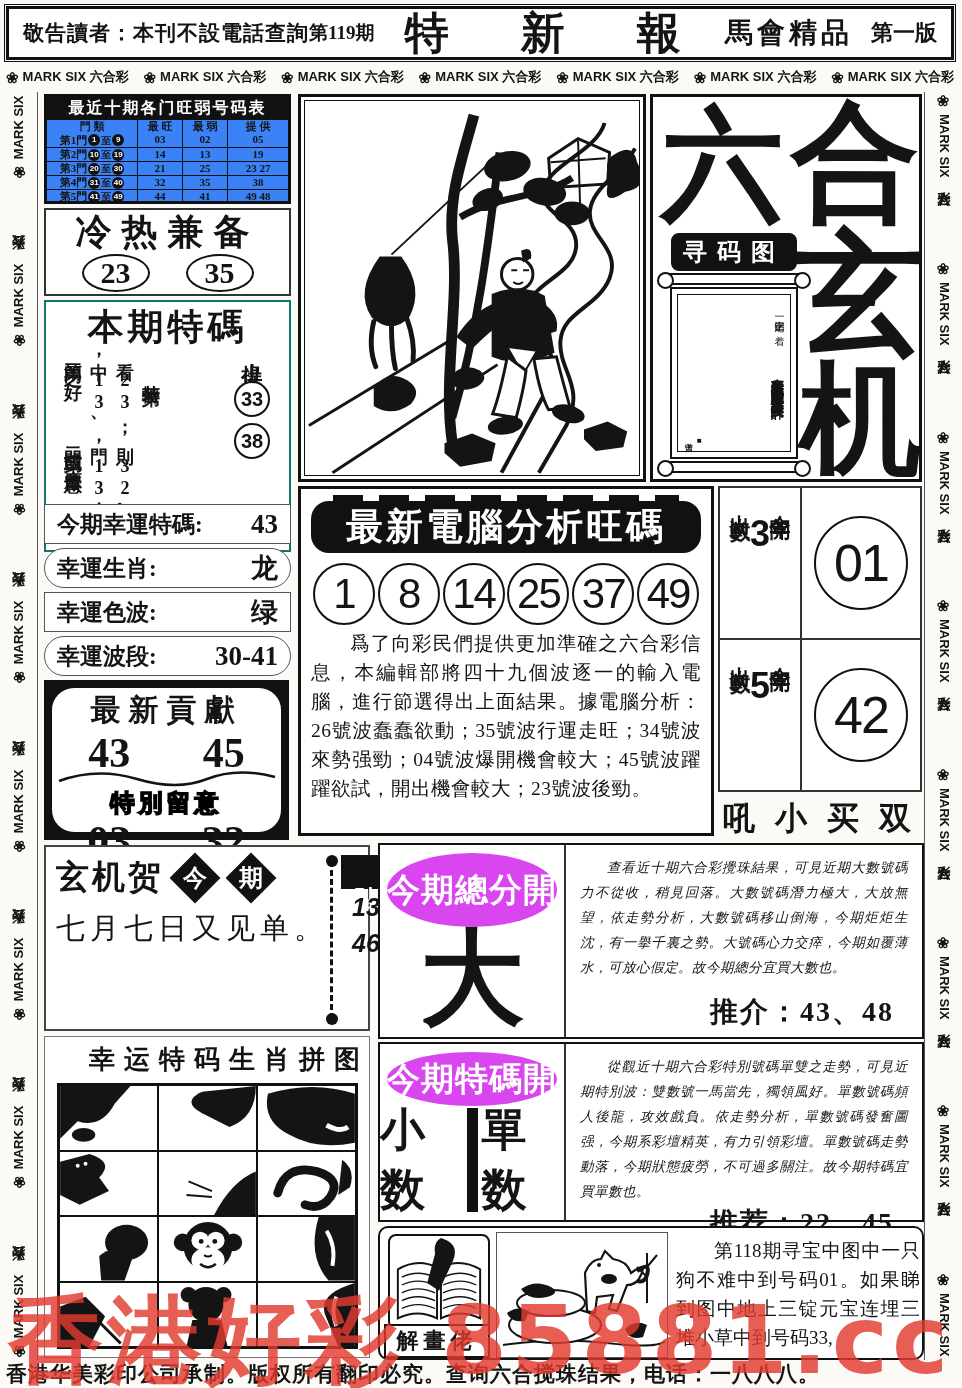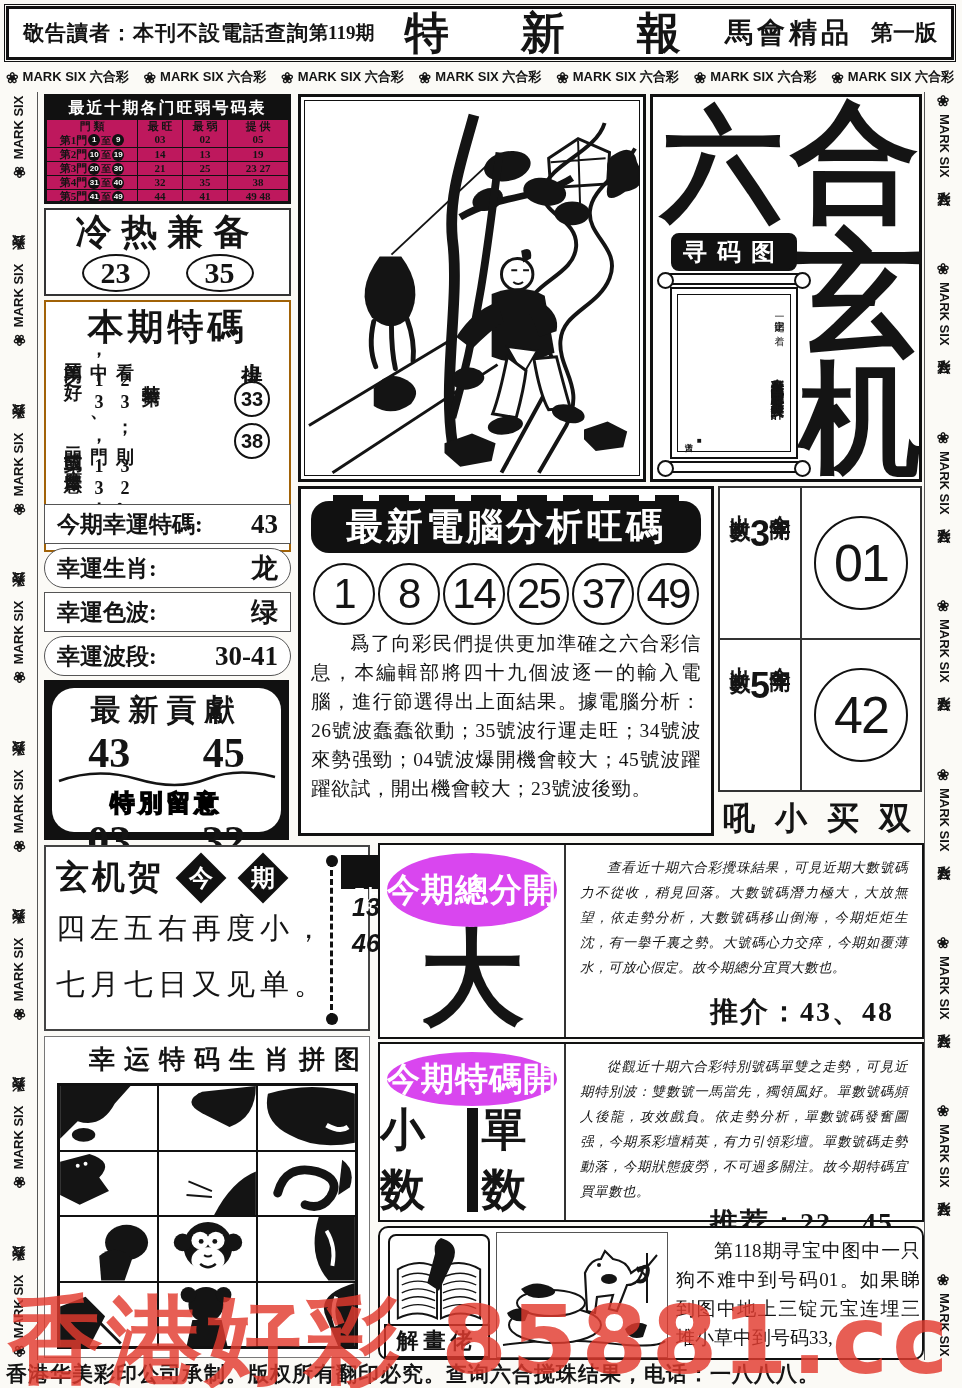--- a/index.html
+++ b/index.html
@@ -42,21 +42,21 @@
     font-size: 13px; font-weight: bold; overflow: hidden;
   }
   #left-strip  { left: 0; border-right: 1px solid #555; }
   #right-strip { left: 924px; border-left: 1px solid #555; }
   #left-strip .strip-item, #right-strip .strip-item {
     writing-mode: vertical-rl; gap: 4px;
   }
   #left-strip .strip-item { transform: rotate(180deg); }
 
   
-  #gate-table { left: 44px; top: 94px; width: 247px; height: 110px; border: 3px solid #111; background: #be185d; }
+  #gate-table { left: 44px; top: 94px; width: 247px; height: 110px; border: 3px solid #111; background: #3b82f6; }
   #gate-table .tbl-title {
     background: #111; color: #fff; font-size: 16px; font-weight: bold;
     text-align: center; letter-spacing: 2px; height: 22px; line-height: 22px;
   }
   .tbl-row { display: grid; grid-template-columns: 90px 45px 45px 1fr; border-top: 1px solid #111; height: 14px; }
   .tbl-row:first-of-type { border-top: none; }
   .tbl-cell { font-size: 11px; font-weight: bold; text-align: center; line-height: 13px; border-left: 1px solid #111; overflow: hidden; white-space: nowrap; }
   .tbl-cell:first-child { border-left: none; display: flex; align-items: center; justify-content: center; gap: 1px; }
   .bnum {
     display: inline-block; background: #111; color: #fff; border-radius: 50%;
@@ -68,21 +68,21 @@
   
   #cold-hot { left: 44px; top: 208px; width: 247px; height: 88px; border: 2px solid #333; background: #fff; text-align: center; }
   #cold-hot .ch-title { font-size: 36px; font-weight: bold; letter-spacing: 10px; line-height: 44px; }
   .num-ellipse {
     display: inline-block; border: 2px solid #111; border-radius: 50%;
     width: 68px; height: 38px; line-height: 34px; font-size: 30px; font-weight: bold;
     margin: 0 16px;
   }
 
   
-  #special-code { left: 44px; top: 300px; width: 247px; height: 252px; border: 2px solid #a16207; background: #fff; padding: 4px 8px; }
+  #special-code { left: 44px; top: 300px; width: 247px; height: 252px; border: 2px solid #0f766e; background: #fff; padding: 4px 8px; }
   #special-code .sc-title { font-size: 36px; font-weight: bold; text-align: center; letter-spacing: 4px; line-height: 42px; }
   .sc-body { display: flex; height: 148px; }
   .sc-cols { flex: 1; writing-mode: vertical-lr; text-orientation: upright; display: flex; justify-content: space-around; padding-left: 6px; }
   .sc-col { font-size: 18px; font-weight: bold; line-height: 26px; letter-spacing: 2px; }
   .sc-offer { width: 58px; display: flex; flex-direction: column; align-items: center; }
   .sc-offer-label { font-size: 21px; font-weight: bold; writing-mode: vertical-rl; letter-spacing: 2px; }
   .circle-sm {
     display: flex; align-items: center; justify-content: center;
     border: 2px solid #111; border-radius: 50%; width: 36px; height: 36px;
     font-size: 20px; font-weight: bold; margin-top: 6px; background: #fff;
@@ -105,21 +105,21 @@
   .contrib-title { font-size: 30px; font-weight: bold; letter-spacing: 8px; }
   .contrib-nums { display: flex; justify-content: space-around; font-size: 42px; font-weight: bold; line-height: 44px; }
   .wave { display: block; margin: -4px auto 0; }
   .note-title { font-size: 24px; font-weight: bold; letter-spacing: 4px; color: #fff; -webkit-text-stroke: 1.5px #000; text-shadow: 0 0 1px #000; }
   .note-nums { display: flex; justify-content: space-around; font-size: 44px; font-weight: bold; line-height: 46px; }
 
   
   #mystery { left: 44px; top: 845px; width: 326px; height: 186px; border: 2px solid #444; background: #fff; padding: 8px 6px 4px 10px; }
   .mys-flex { display: flex; height: 100%; }
   .mys-main { flex: 1; }
-  .mys-title-row { display: flex; align-items: center; gap: 12px; }
+  .mys-title-row { display: flex; align-items: center; gap: 6px; }
   .mys-title { font-size: 33px; font-weight: bold; letter-spacing: 3px; }
   .diamond { width: 36px; height: 36px; background: #111; transform: rotate(45deg); display: inline-flex; align-items: center; justify-content: center; margin: 2px 7px; }
   .diamond > span { transform: rotate(-45deg); color: #fff; font-size: 24px; font-weight: bold; }
   .mys-verse { font-size: 29px; letter-spacing: 5px; line-height: 56px; white-space: nowrap; }
   .dash-divider { width: 3px; border-left: 3px dashed #111; position: relative; margin: 6px 8px 6px 2px; }
   .dash-divider::before, .dash-divider::after {
     content: ""; position: absolute; left: -7px; width: 12px; height: 12px; background: #111; border-radius: 50%;
   }
   .dash-divider::before { top: -6px; } .dash-divider::after { bottom: -6px; }
   .mys-tip { width: 58px; display: flex; flex-direction: column; align-items: center; }
@@ -485,21 +485,20 @@
     <div class="mys-main">
       <div class="mys-title-row">
         <span class="mys-title">玄机贺</span>
         <span class="diamond">
             <span>今</span>
           </span>
         <span class="diamond">
             <span>期</span>
           </span>
       </div>
-      <div class="mys-verse">四左五右再度小，</div>
       <div class="mys-verse">七月七日又见单。</div>
     </div>
     <div class="dash-divider"></div>
     <div class="mys-tip">
       <span class="tip-box">貼士</span>
       <span class="tip-num">13</span>
       <span class="tip-num">46</span>
     </div>
   </div>
 </div>

